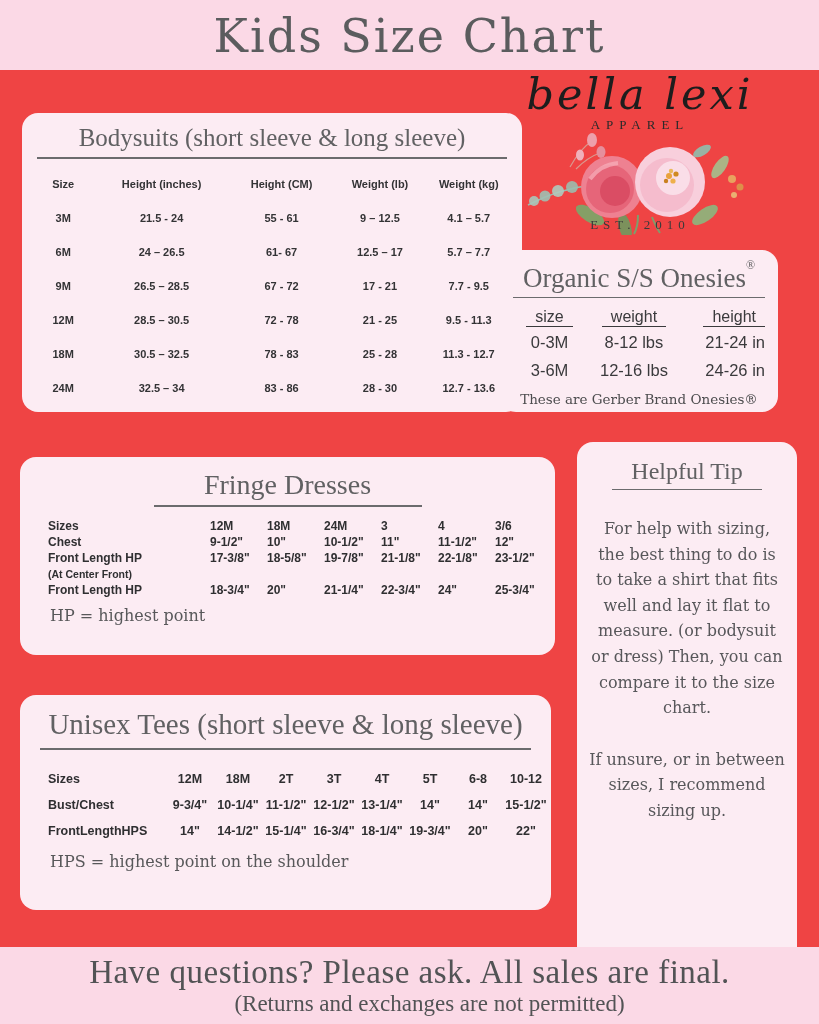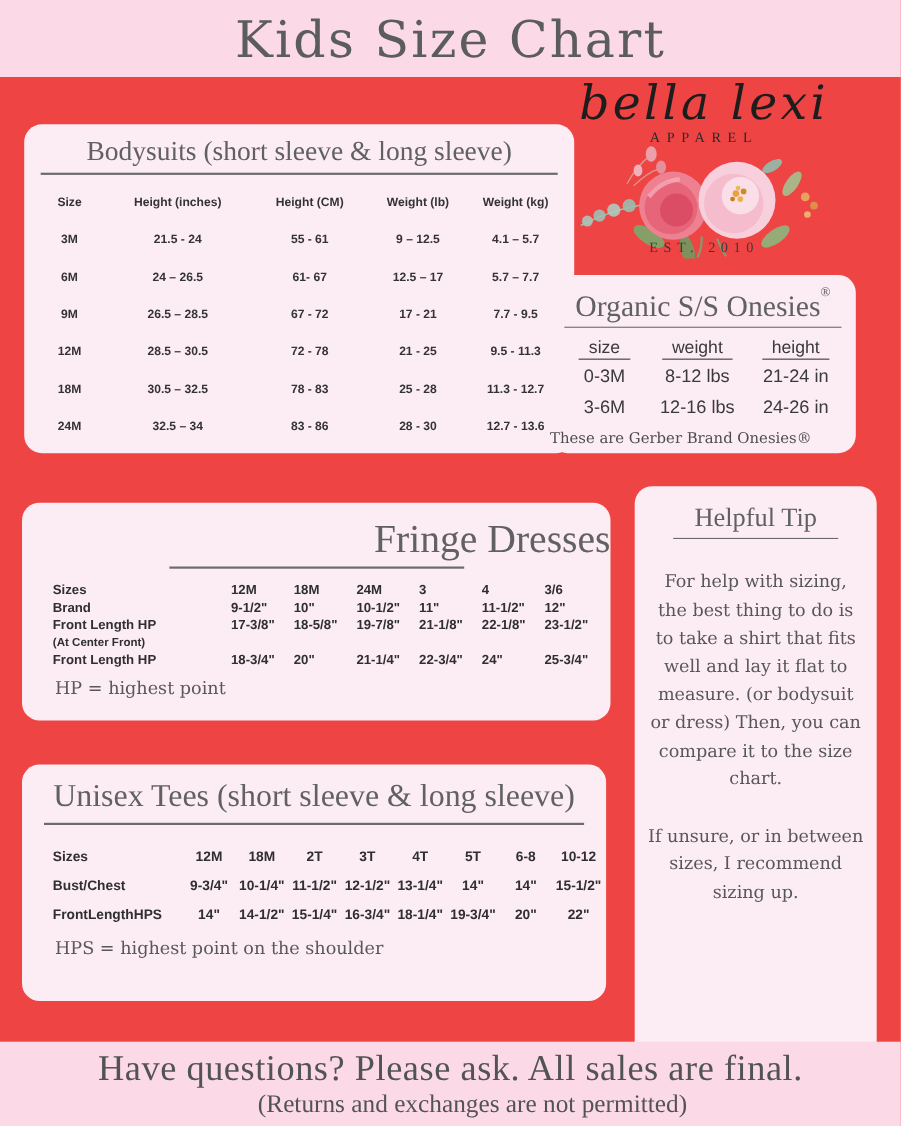--- a/index.html
+++ b/index.html
@@ -47,27 +47,27 @@
   .onesies{left:500px;top:250px;width:278px;height:162px;}
   .onesies h2{padding-top:8px;font-size:27px;}
   .onesies .reg{font-size:12px;vertical-align:18px;letter-spacing:0;}
   .onesies .rule{margin:3px 13px 0;border-bottom-width:1.5px;}
   .otable{padding:8px 13px 0;}
   .orow{display:flex;align-items:center;color:#3a3a3c;}
   .orow.head{height:22px;font-size:16px;}
   .orow.head .ocell span{border-bottom:1.5px solid #3a3a3c;padding:0 9px 1px;}
   .orow.data{height:28px;font-size:16.5px;}
   .ocell{text-align:center;}
-  .oc0{width:29%;} .oc1{width:38%;} .oc2{width:33%;}
-  .onote{font-family:"DejaVu Serif",serif;font-size:13.5px;color:#4c4c4e;text-align:left;
+  .oc0{width:29%;} .oc1{width:38%;} .oc2{width:33%;text-align:right;}
+  .onote{font-family:"DejaVu Serif",serif;font-size:13.5px;color:#4c4c4e;text-align:center;
          margin-top:7px;}
 
   
   .fringe{left:20px;top:457px;width:535px;height:198px;}
-  .fringe h2{padding-top:12px;font-size:36px;text-align:right;}
+  .fringe h2{padding-top:12px;font-size:28px;}
   .fringe .rule{width:268px;margin:4px auto 0;}
   .ftable{padding:11px 0 0 28px;}
   .frow{display:flex;font-size:12px;font-weight:bold;color:#2f2f31;line-height:16px;}
   .frow.sub{font-size:10.5px;}
   .flabel{width:162px;}
   .fval{width:57px;}
   .fnote{font-family:"DejaVu Serif",serif;font-size:16px;color:#58585a;margin:8px 0 0 30px;}
 
   
   .tip{left:577px;top:442px;width:220px;height:606px;}
@@ -228,21 +228,21 @@
       <div class="frow">
         <div class="flabel">Sizes</div>
         <div class="fval">12M</div>
         <div class="fval">18M</div>
         <div class="fval">24M</div>
         <div class="fval">3</div>
         <div class="fval">4</div>
         <div class="fval">3/6</div>
       </div>
       <div class="frow">
-        <div class="flabel">Brand</div>
+        <div class="flabel">Chest</div>
         <div class="fval">9-1/2"</div>
         <div class="fval">10"</div>
         <div class="fval">10-1/2"</div>
         <div class="fval">11"</div>
         <div class="fval">11-1/2"</div>
         <div class="fval">12"</div>
       </div>
       <div class="frow">
         <div class="flabel">Front Length HP</div>
         <div class="fval">17-3/8"</div>

